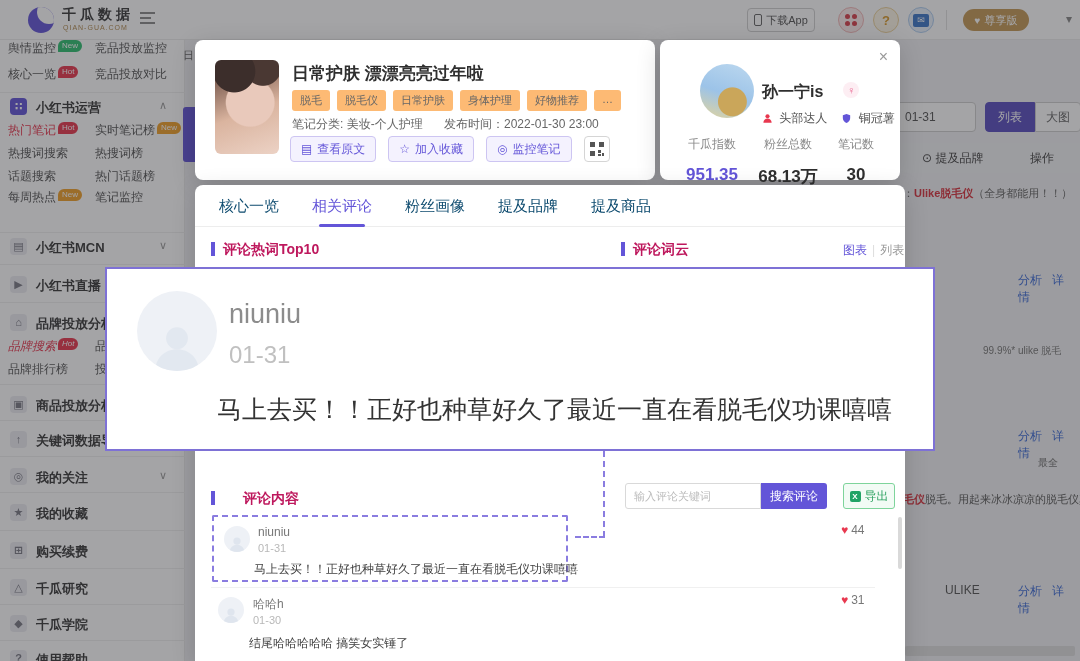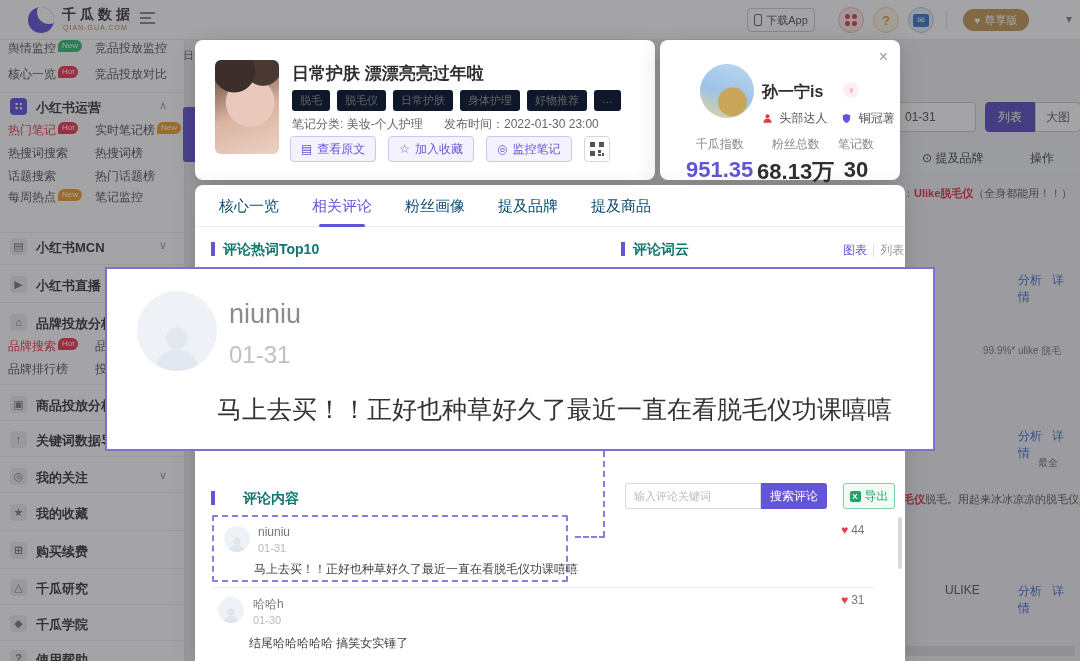--- a/index.html
+++ b/index.html
@@ -77,48 +77,48 @@
   .cardC { left:195px; top:185px; width:710px; height:476px; border-radius:8px 8px 0 0; }
 
   .thumb { position:absolute; left:20px; top:20px; width:64px; height:94px; border-radius:6px;
     background:
       radial-gradient(circle at 30% 12%, #3c2e2b 0 22%, transparent 23%),
       radial-gradient(circle at 75% 8%, #4a3833 0 18%, transparent 19%),
       radial-gradient(circle at 55% 45%, #e9c9bb 0 38%, transparent 40%),
       linear-gradient(160deg,#5d4740 0%, #8a6a5d 22%, #dab49f 55%, #ecd2c5 100%); }
   .note-title { position:absolute; left:97px; top:22px; font-size:17px; font-weight:bold; color:#2f2f2f; }
   .tags { position:absolute; left:97px; top:50px; display:flex; gap:7px; }
-  .tag { background:#0f172a; color:#666; font-size:11px; padding:3px 8px; border-radius:3px; white-space:nowrap; }
+  .tag { background:#fdba74; color:#666; font-size:11px; padding:3px 8px; border-radius:3px; white-space:nowrap; }
   .note-meta { position:absolute; left:97px; top:76px; font-size:12px; color:#666; }
   .note-meta span { margin-right:18px; }
   .note-btns { position:absolute; left:95px; top:96px; display:flex; gap:12px; }
   .nbtn { height:26px; padding:0 10px; background:#f4f2fe; border:1px solid #cdc5f2; border-radius:4px; color:#6355d8; font-size:12px; display:flex; align-items:center; gap:5px; }
   .qr-btn { width:26px; height:26px; border:1px solid #d5d5d5; border-radius:4px; background:#fff; display:flex; align-items:center; justify-content:center; }
 
   .uavatar { position:absolute; left:40px; top:24px; width:54px; height:54px; border-radius:50%;
     background: radial-gradient(circle at 60% 70%, #caa65a 0 28%, transparent 30%),
       linear-gradient(200deg,#bcd8ef 0%, #9cc3e8 55%, #e3d49b 100%); }
   .uname { position:absolute; left:102px; top:42px; font-size:16px; font-weight:bold; color:#2f2f2f; }
   .ugender { position:absolute; left:183px; top:42px; width:16px; height:16px; border-radius:50%; background:#fdeef3; color:#e85d8a; font-size:11px; text-align:center; line-height:16px; }
   .ubadges { position:absolute; left:102px; top:70px; display:flex; gap:14px; font-size:12px; color:#555; align-items:center; }
   .ubadges svg { margin-right:3px; vertical-align:-2px; }
   .ustats { position:absolute; left:0; top:96px; width:240px; display:flex; justify-content:space-between; padding:0 26px; }
   .ustat { text-align:center; }
   .ustat .lb { font-size:12px; color:#8a8a8a; }
-  .ustat .vl { font-size:22px; font-weight:bold; color:#2f2f2f; margin-top:4px; }
+  .ustat .vl { font-size:17px; font-weight:bold; color:#2f2f2f; margin-top:12px; }
   .ustat.first .vl { color:#6355d8; }
   .close-x { position:absolute; right:12px; top:8px; font-size:16px; color:#9a9a9a; cursor:pointer; }
 
   
   .tabs { position:absolute; left:0; top:0; width:710px; height:42px; border-bottom:1px solid #ededed; display:flex; align-items:center; gap:33px; padding-left:24px; }
   .tab { font-size:15px; color:#0c4a6e; cursor:pointer; position:relative; height:42px; line-height:42px; }
   .tab.active { color:#6355d8; }
   .tab.active::after { content:""; position:absolute; left:50%; transform:translateX(-50%); bottom:0; width:46px; height:3px; background:#6355d8; border-radius:2px; }
 
-  .sec-title { font-size:14px; font-weight:bold; color:#0f766e; padding-left:8px; border-left:4px solid #6355d8; line-height:14px; }
+  .sec-title { font-size:14px; font-weight:bold; color:#be185d; padding-left:8px; border-left:4px solid #6355d8; line-height:14px; }
   .hotwords-title { position:absolute; left:16px; top:57px; }
   .wordcloud-title { position:absolute; left:426px; top:57px; }
   .cloud-toggle { position:absolute; left:648px; top:57px; font-size:12px; }
   .cloud-toggle .on { color:#6355d8; }
   .cloud-toggle .sep { color:#ddd; margin:0 5px; }
   .cloud-toggle .off { color:#999; }
 
   .cmt-title { position:absolute; left:16px; top:306px;padding-left:28px; }
   .cmt-search { position:absolute; left:430px; top:298px; width:136px; height:26px; border:1px solid #d9d9d9; border-radius:3px 0 0 3px; font-size:11px; color:#333; padding:0 8px; outline:none; }
   .cmt-search::placeholder { color:#bbb; }
@@ -233,21 +233,21 @@
       <span class="gicon">▶</span>
       <span class="glabel">小红书直播</span>
     </div>
     <div class="sdiv" style="top:262px;"></div>
 
     <div class="sgroup" style="top:274px;">
       <span class="gicon">⌂</span>
       <span class="glabel">品牌投放分析</span>
     </div>
     <div class="srow" style="top:298px;">
-      <span class="c1" style="color:#e8384f;"><span>品牌搜索</span><span class="badge red">Hot</span></span>
+      <span class="c1" style="color:#e8384f;font-style:italic;"><span>品牌搜索</span><span class="badge red">Hot</span></span>
       <span class="c2">品牌</span>
     </div>
     <div class="srow" style="top:321px;">
       <span class="c1">品牌排行榜</span>
       <span class="c2">投放</span>
     </div>
     <div class="sdiv" style="top:344px;"></div>
 
     <div class="sgroup" style="top:356px;">
       <span class="gicon">▣</span>

